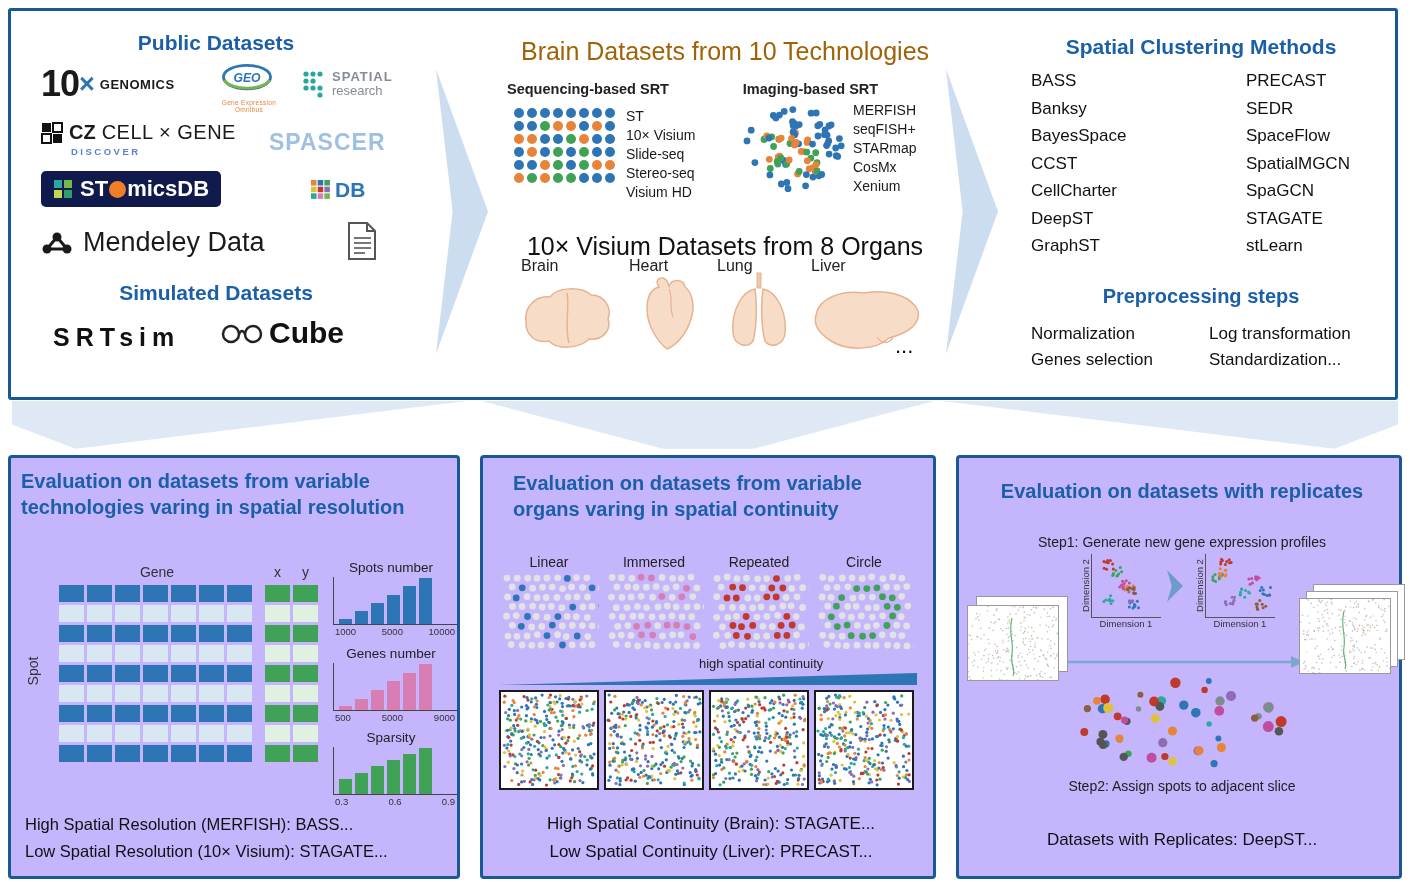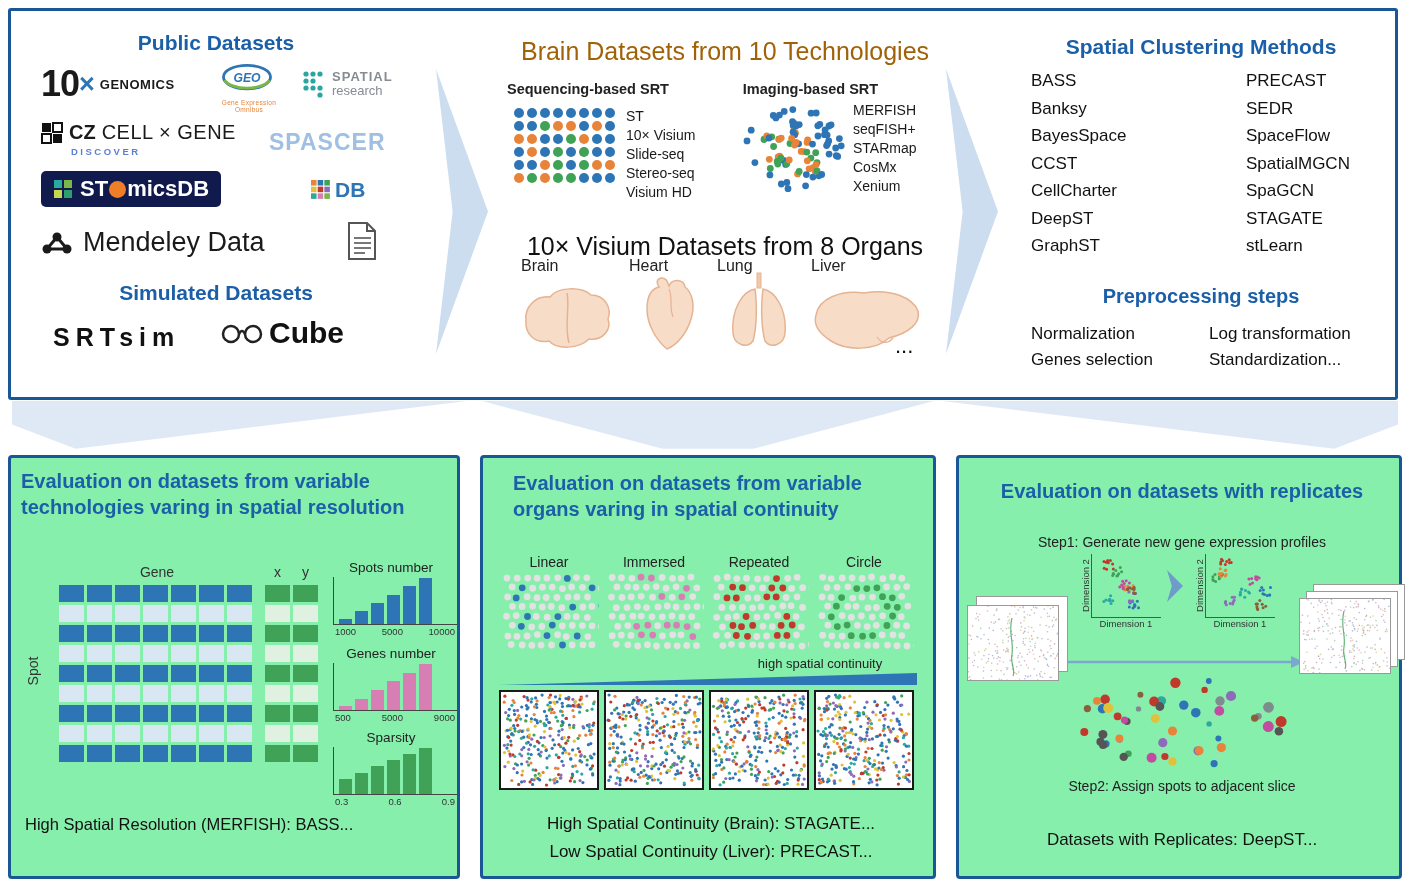--- a/index.html
+++ b/index.html
@@ -1,20 +1,20 @@
 <!DOCTYPE html>
 <html><head>
 <meta charset="utf-8">
 <style>
 *{margin:0;padding:0;box-sizing:border-box}
 html,body{width:1410px;height:885px;background:#fff;font-family:"Liberation Sans",sans-serif;color:#1a1a1a;overflow:hidden}
 .canvas{position:relative;width:1410px;height:885px;background:#fff}
 .a{position:absolute}
 .top-box{position:absolute;left:8px;top:8px;width:1390px;height:392px;border:3px solid #1A5795;border-radius:3px;background:#fff;z-index:2}
-.panel{position:absolute;top:455px;height:424px;border:3px solid #1A5795;border-radius:4px;background:#86efac;z-index:2}
+.panel{position:absolute;top:455px;height:424px;border:3px solid #1A5795;border-radius:4px;background:#c4b5fd;z-index:2}
 .funnel{position:absolute;top:401px;height:52px;background:#DEE9F5;z-index:1}
 .f-left{left:12px;width:455px;clip-path:polygon(0 0,100% 0,14% 92%,0 45%)}
 .f-mid{left:482px;width:452px;clip-path:polygon(0 0,100% 0,60% 92%,40% 92%)}
 .f-right{left:942px;width:456px;clip-path:polygon(0 0,100% 0,100% 45%,86% 92%)}
 .chev{position:absolute;background:#CBDDEF;clip-path:polygon(0 0,100% 50%,0 100%,32% 50%)}
 .blue-h{color:#1B5FA8;font-weight:bold}
 .center{text-align:center}
 .p-title{font-size:20px;font-weight:bold;color:#1B5FA8;line-height:26px}
 .small-h{font-size:14.5px;font-weight:bold;color:#222;text-align:center}
 .tech-list div{font-size:14px;line-height:19px;color:#1a1a1a}
@@ -594,20 +594,21 @@
           <div class="bar" style="height: 46px; background: rgb(63, 162, 87);"></div>
         </div>
       <div class="mc-ticks">
           <span>0.3</span>
           <span>0.6</span>
           <span>0.9</span>
         </div>
     </div>
 
     <div class="a footer-line" style="left:14px;top:357px">High Spatial Resolution (MERFISH): BASS...</div>
+    <div class="a footer-line" style="left:14px;top:384px">Low Spatial Resolution (10× Visium): STAGATE...</div>
   </div>
 
   <div class="panel" style="left:480px;width:456px">
     <div class="a p-title" style="left:30px;top:12px;width:405px">Evaluation on datasets from variable organs varing in spatial continuity</div>
 
     <div class="a pat-label" style="left:16px;top:96px">Linear</div>
     <div class="a pat-label" style="left:121px;top:96px">Immersed</div>
     <div class="a pat-label" style="left:226px;top:96px">Repeated</div>
     <div class="a pat-label" style="left:331px;top:96px">Circle</div>
 
@@ -917,21 +918,21 @@
           <circle cx="32.4" cy="74.7" r="3.4" fill="#E2E2E2"></circle>
           <circle cx="43.0" cy="74.2" r="3.4" fill="#E2E2E2"></circle>
           <circle cx="53.6" cy="74.3" r="3.4" fill="#E2E2E2"></circle>
           <circle cx="62.1" cy="74.4" r="3.4" fill="#E2E2E2"></circle>
           <circle cx="73.5" cy="74.1" r="3.4" fill="#E2E2E2"></circle>
           <circle cx="83.0" cy="74.7" r="3.4" fill="#E2E2E2"></circle>
           <circle cx="93.0" cy="74.9" r="3.4" fill="#E2E2E2"></circle>
           <circle cx="102.9" cy="74.6" r="3.4" fill="#E2E2E2"></circle>
         </svg></div>
 
-    <div class="a" style="left:228px;top:198px;width:218px;text-align:center;font-size:13px;color:#222">high spatial continuity</div>
+    <div class="a" style="left:216px;top:198px;width:218px;text-align:left;font-size:13px;color:#222">high spatial continuity</div>
     <div class="a cont-tri" style="left:16px;top:215px;width:418px;height:12px"></div>
 
     <div class="a scatter-box" style="left:16px;top:232px"><svg width="96" height="96" viewBox="0 0 96 94">
           <circle cx="14.5" cy="70.8" r="1.6" fill="#3FA257"></circle>
           <circle cx="61.2" cy="36.6" r="1.6" fill="#8E6BB8"></circle>
           <circle cx="56.1" cy="88.7" r="1.6" fill="#2E75B6"></circle>
           <circle cx="9.1" cy="36.7" r="1.6" fill="#2BA8A0"></circle>
           <circle cx="38.0" cy="80.8" r="1.6" fill="#3FA257"></circle>
           <circle cx="12.1" cy="7.5" r="1.6" fill="#E8833A"></circle>
           <circle cx="4.7" cy="19.6" r="1.6" fill="#8E6BB8"></circle>

